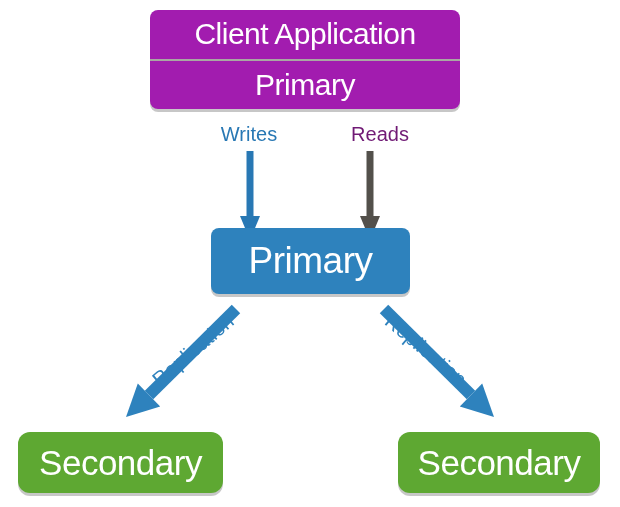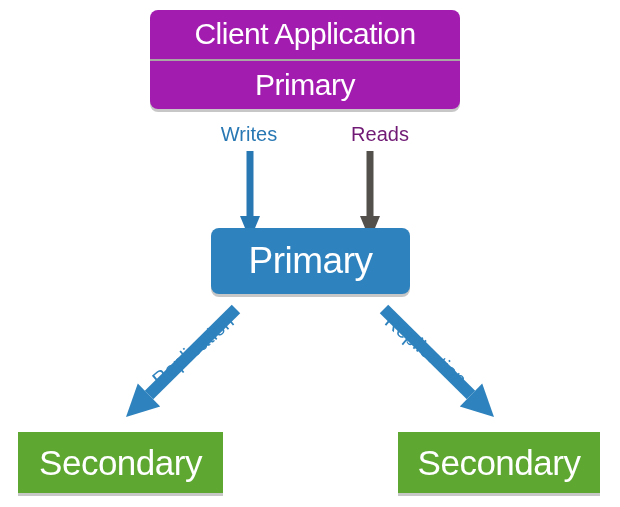--- a/index.html
+++ b/index.html
@@ -28,21 +28,21 @@
     flex:1;display:flex;align-items:center;justify-content:center;
     font-size:30px;letter-spacing:-0.5px;
   }
   .client-driver .row.top{border-bottom:2px solid #a9a7a3;}
   .primary{
     left:211px;top:228px;width:199px;height:66px;
     background:#2e82bd;border-radius:8px;
     font-size:37px;letter-spacing:-0.5px;
   }
   .secondary{
-    background:#5ea832;border-radius:0;
+    background:#5ea832;border-radius:12px;
     font-size:35px;letter-spacing:-0.5px;
     top:432px;height:61px;
   }
   .secondary.left{left:18px;width:205px;}
   .secondary.right{left:398px;width:202px;}
   .flow-label{
     position:absolute;
     font-size:20px;font-weight:400;
     text-align:center;line-height:30px;
   }

